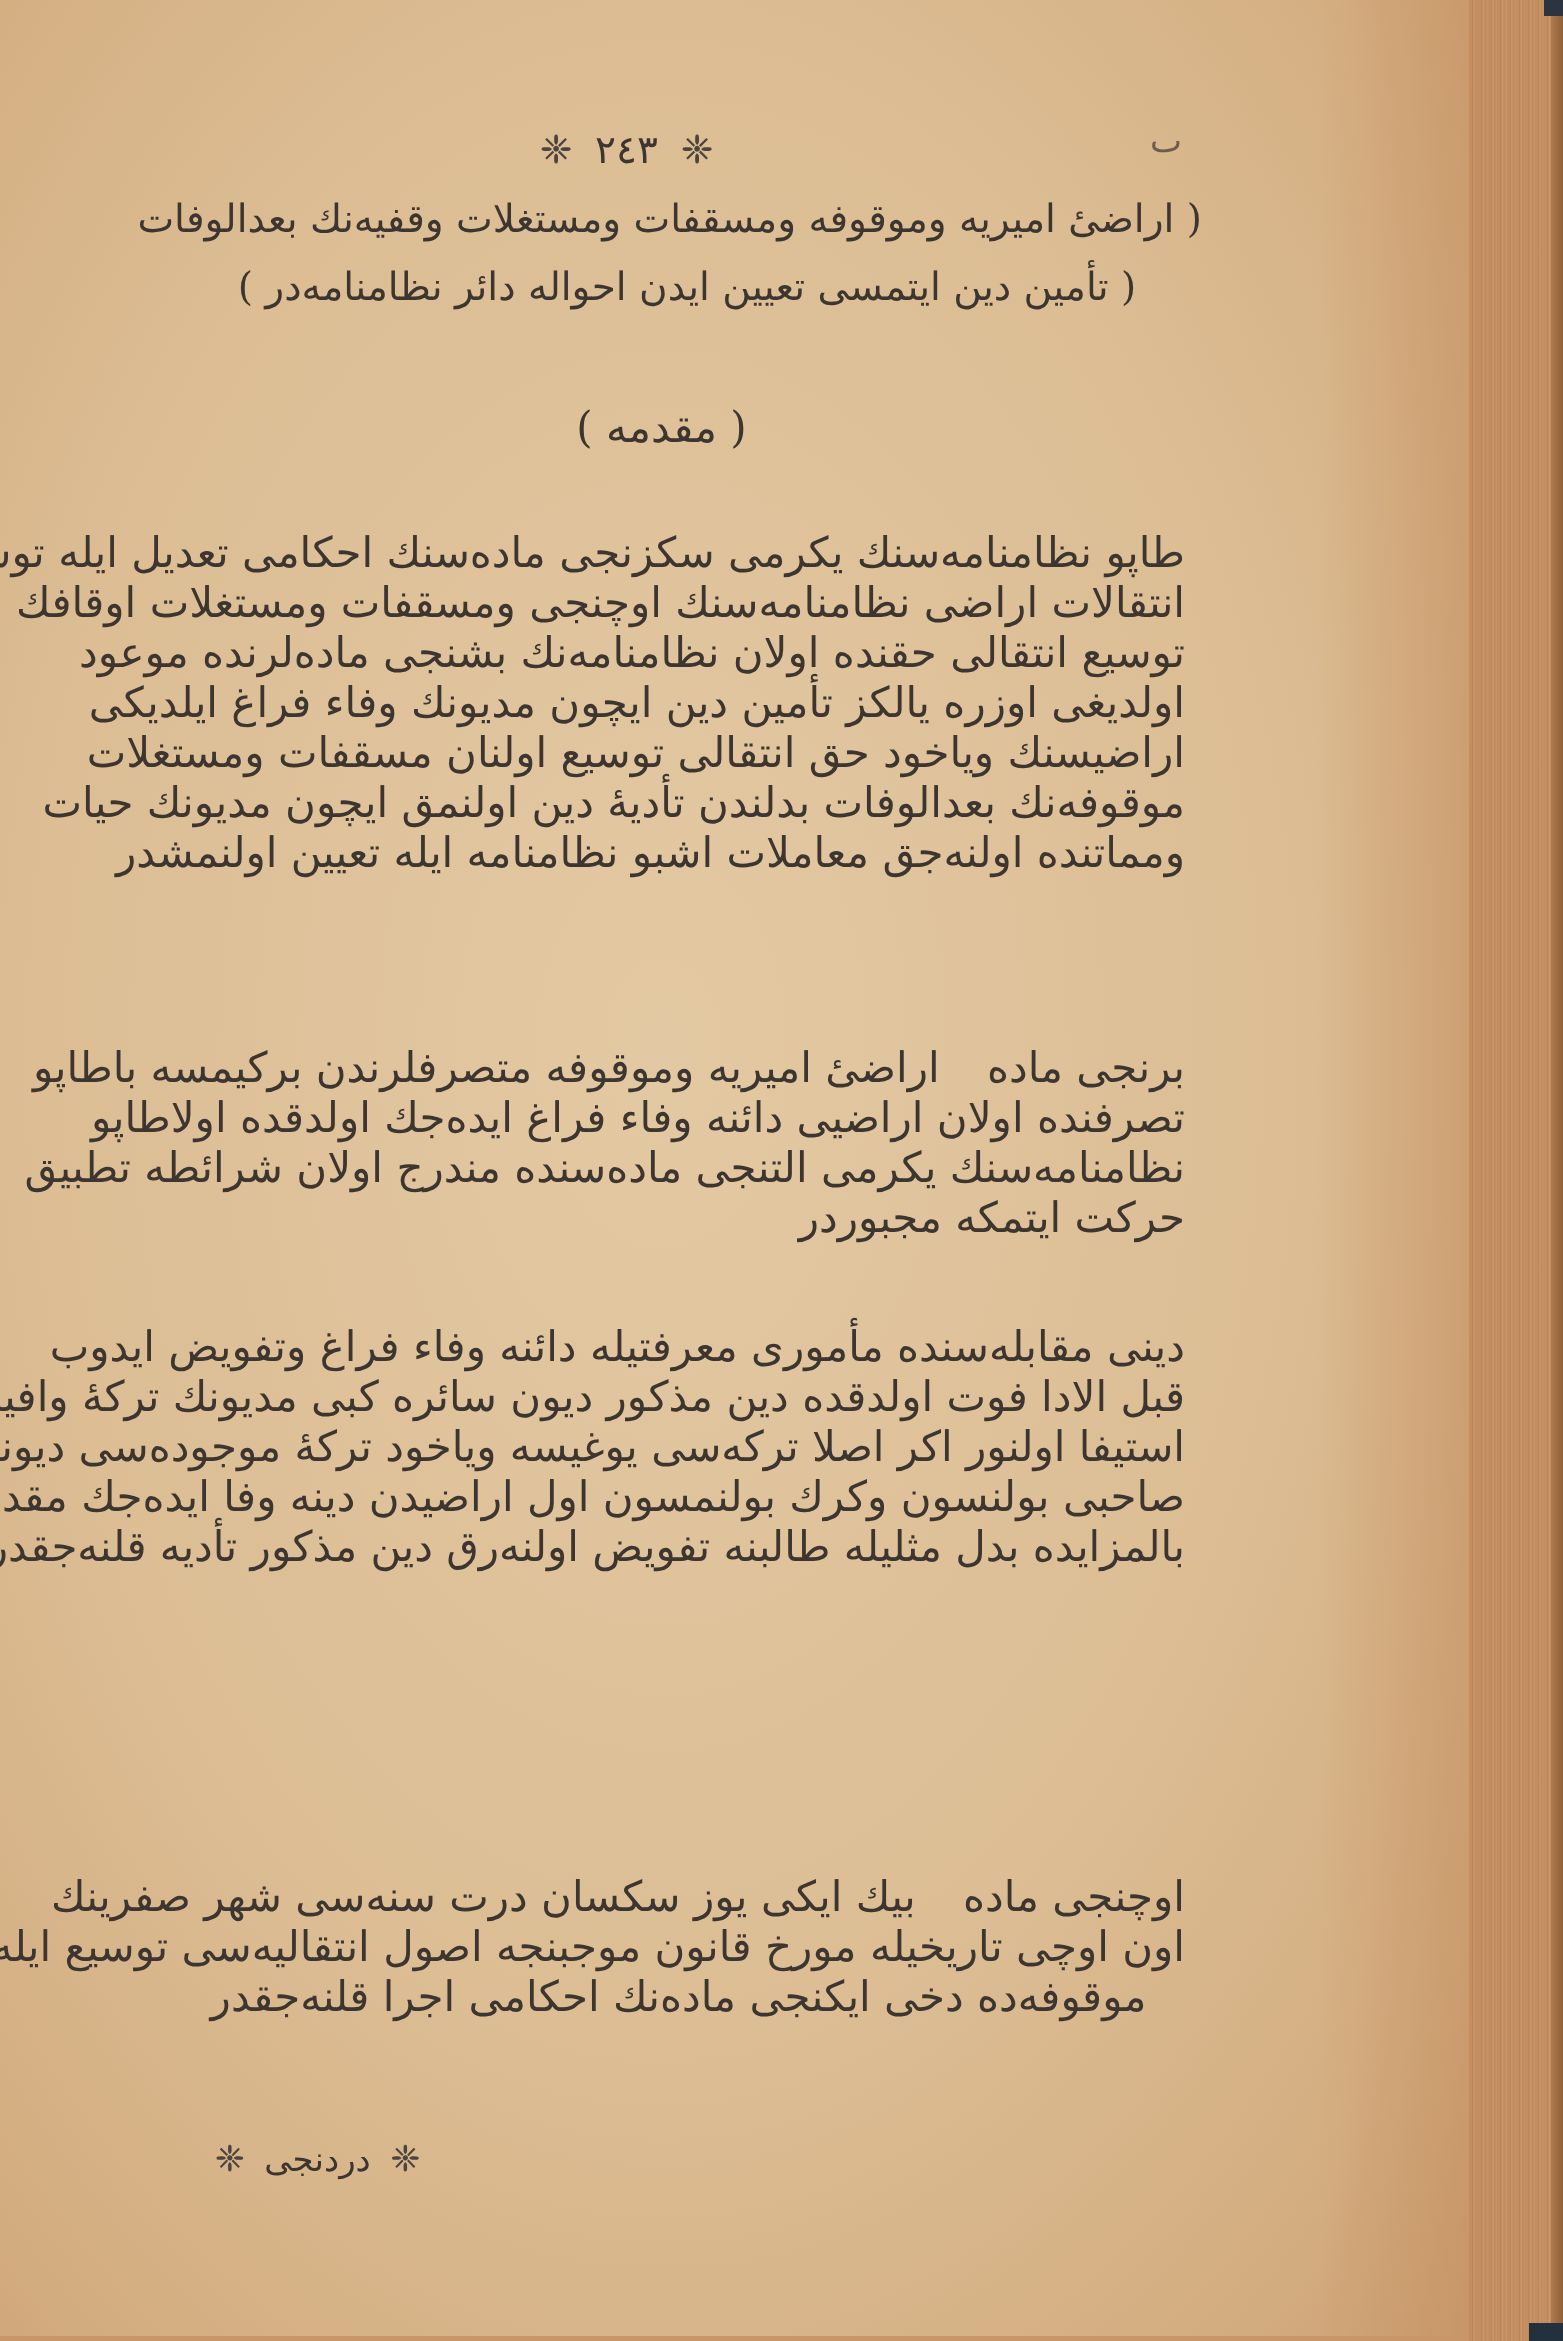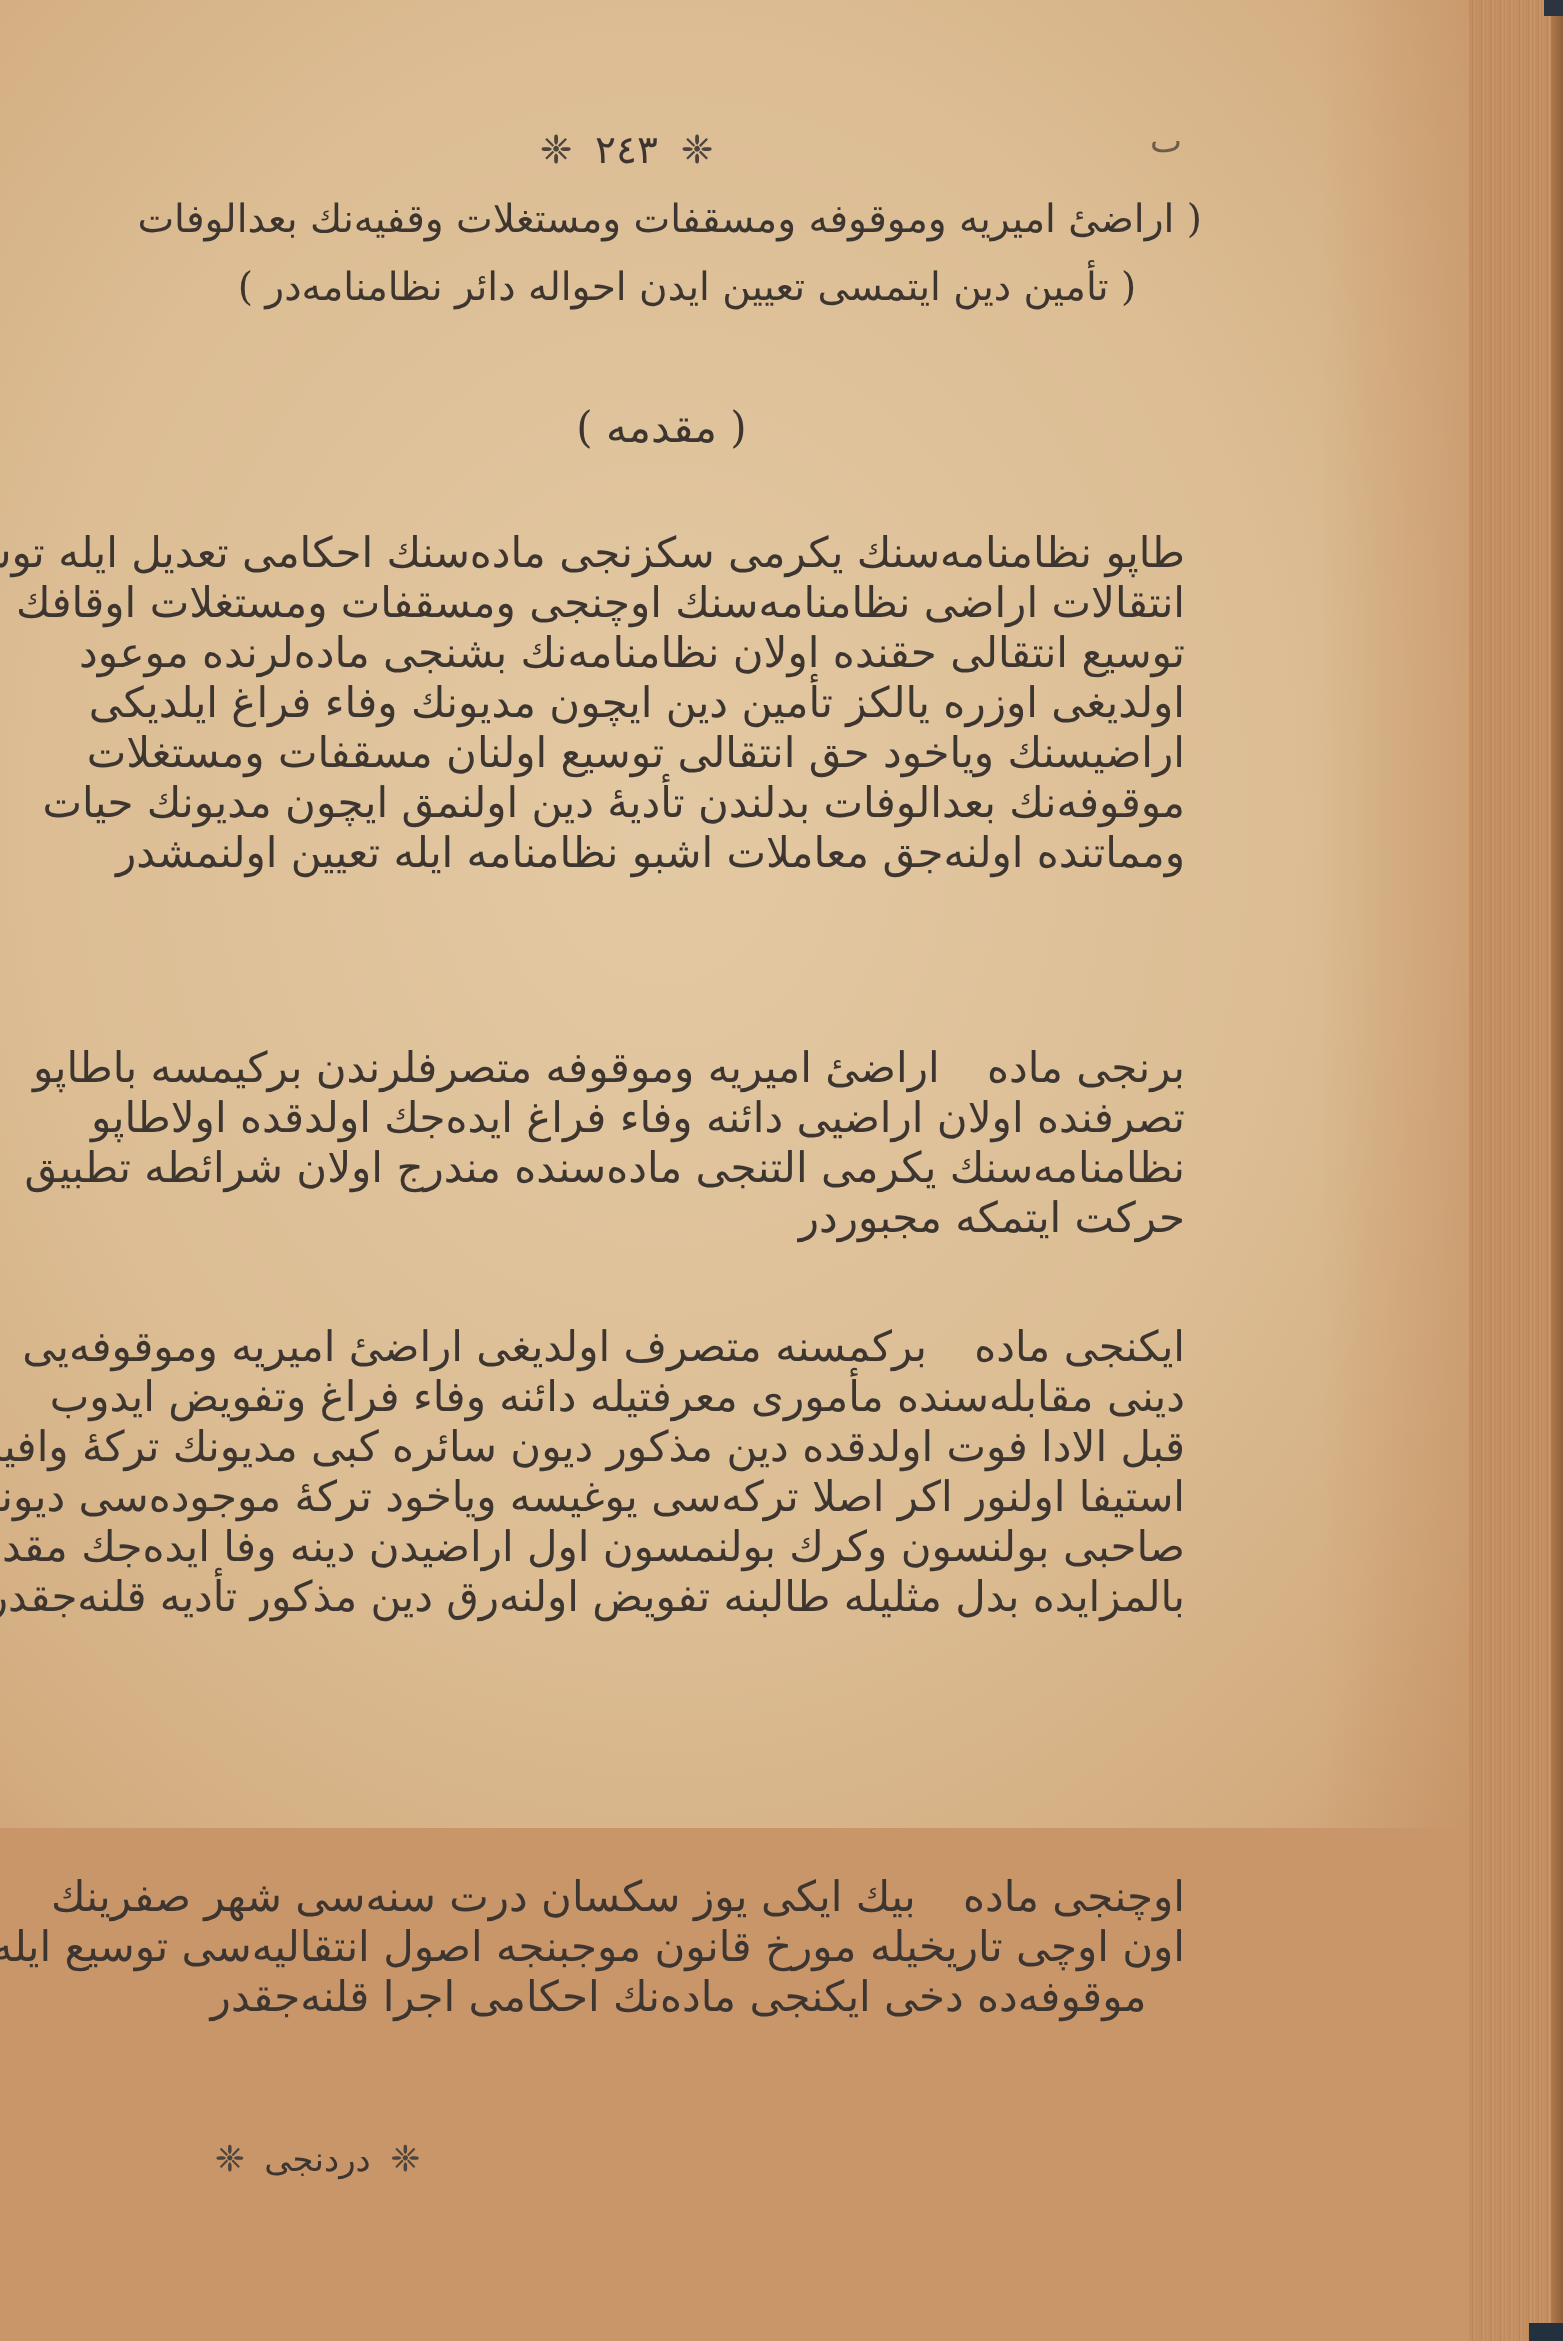--- a/index.html
+++ b/index.html
@@ -45,21 +45,21 @@
       bottom: 0; right: 0;
       width: 34px; height: 19px;
       background: #23303d;
     }
     
     .page {
       position: absolute;
       top: 0;
       left: 0;
       width: 1472px;
-      height: 1828px;
+      height: 2336px;
       background:
         radial-gradient(ellipse at 45% 45%, #e3c9a3 0%, #dcbd94 55%, #d3ad80 85%, #cc9f72 100%);
     }
     .page::after {
       content: "";
       position: absolute;
       top: 0; right: 0;
       width: 155px; height: 100%;
       background: linear-gradient(90deg, rgba(200,150,105,0) 0%, rgba(196,142,96,0.55) 100%);
       pointer-events: none;
@@ -180,24 +180,20 @@
     <div class="line">
       <span class="art-label">برنجی ماده</span>
       <span>اراضیٔ امیریه وموقوفه متصرفلرندن برکیمسه باطاپو</span>
     </div>
     <div class="line">تصرفنده اولان اراضیی دائنه وفاء فراغ ایده‌جك اولدقده اولاطاپو</div>
     <div class="line">نظامنامه‌سنك یکرمی التنجی ماده‌سنده مندرج اولان شرائطه تطبیق</div>
     <div class="line last">حرکت ایتمکه مجبوردر</div>
   </div>
 
   <div class="para art2 text">
-    <div class="line">
-      <span class="art-label">ایکنجی ماده</span>
-      <span>برکمسنه متصرف اولدیغی اراضیٔ امیریه وموقوفه‌یی</span>
-    </div>
     <div class="line">دینی مقابله‌سنده مأموری معرفتیله دائنه وفاء فراغ وتفویض ایدوب</div>
     <div class="line">قبل الادا فوت اولدقده دین مذکور دیون سائره کبی مدیونك ترکهٔ وافیه‌سندن</div>
     <div class="line">استیفا اولنور اکر اصلا ترکه‌سی یوغیسه ویاخود ترکهٔ موجوده‌سی دیونه</div>
     <div class="line">صاحبی بولنسون وکرك بولنمسون اول اراضیدن دینه وفا ایده‌جك مقداری</div>
     <div class="line">بالمزایده بدل مثلیله طالبنه تفویض اولنه‌رق دین مذکور تأدیه قلنه‌جقدر</div>
   </div>
 
   <div class="para art3 text">
     <div class="line">
       <span class="art-label">اوچنجی ماده</span>

